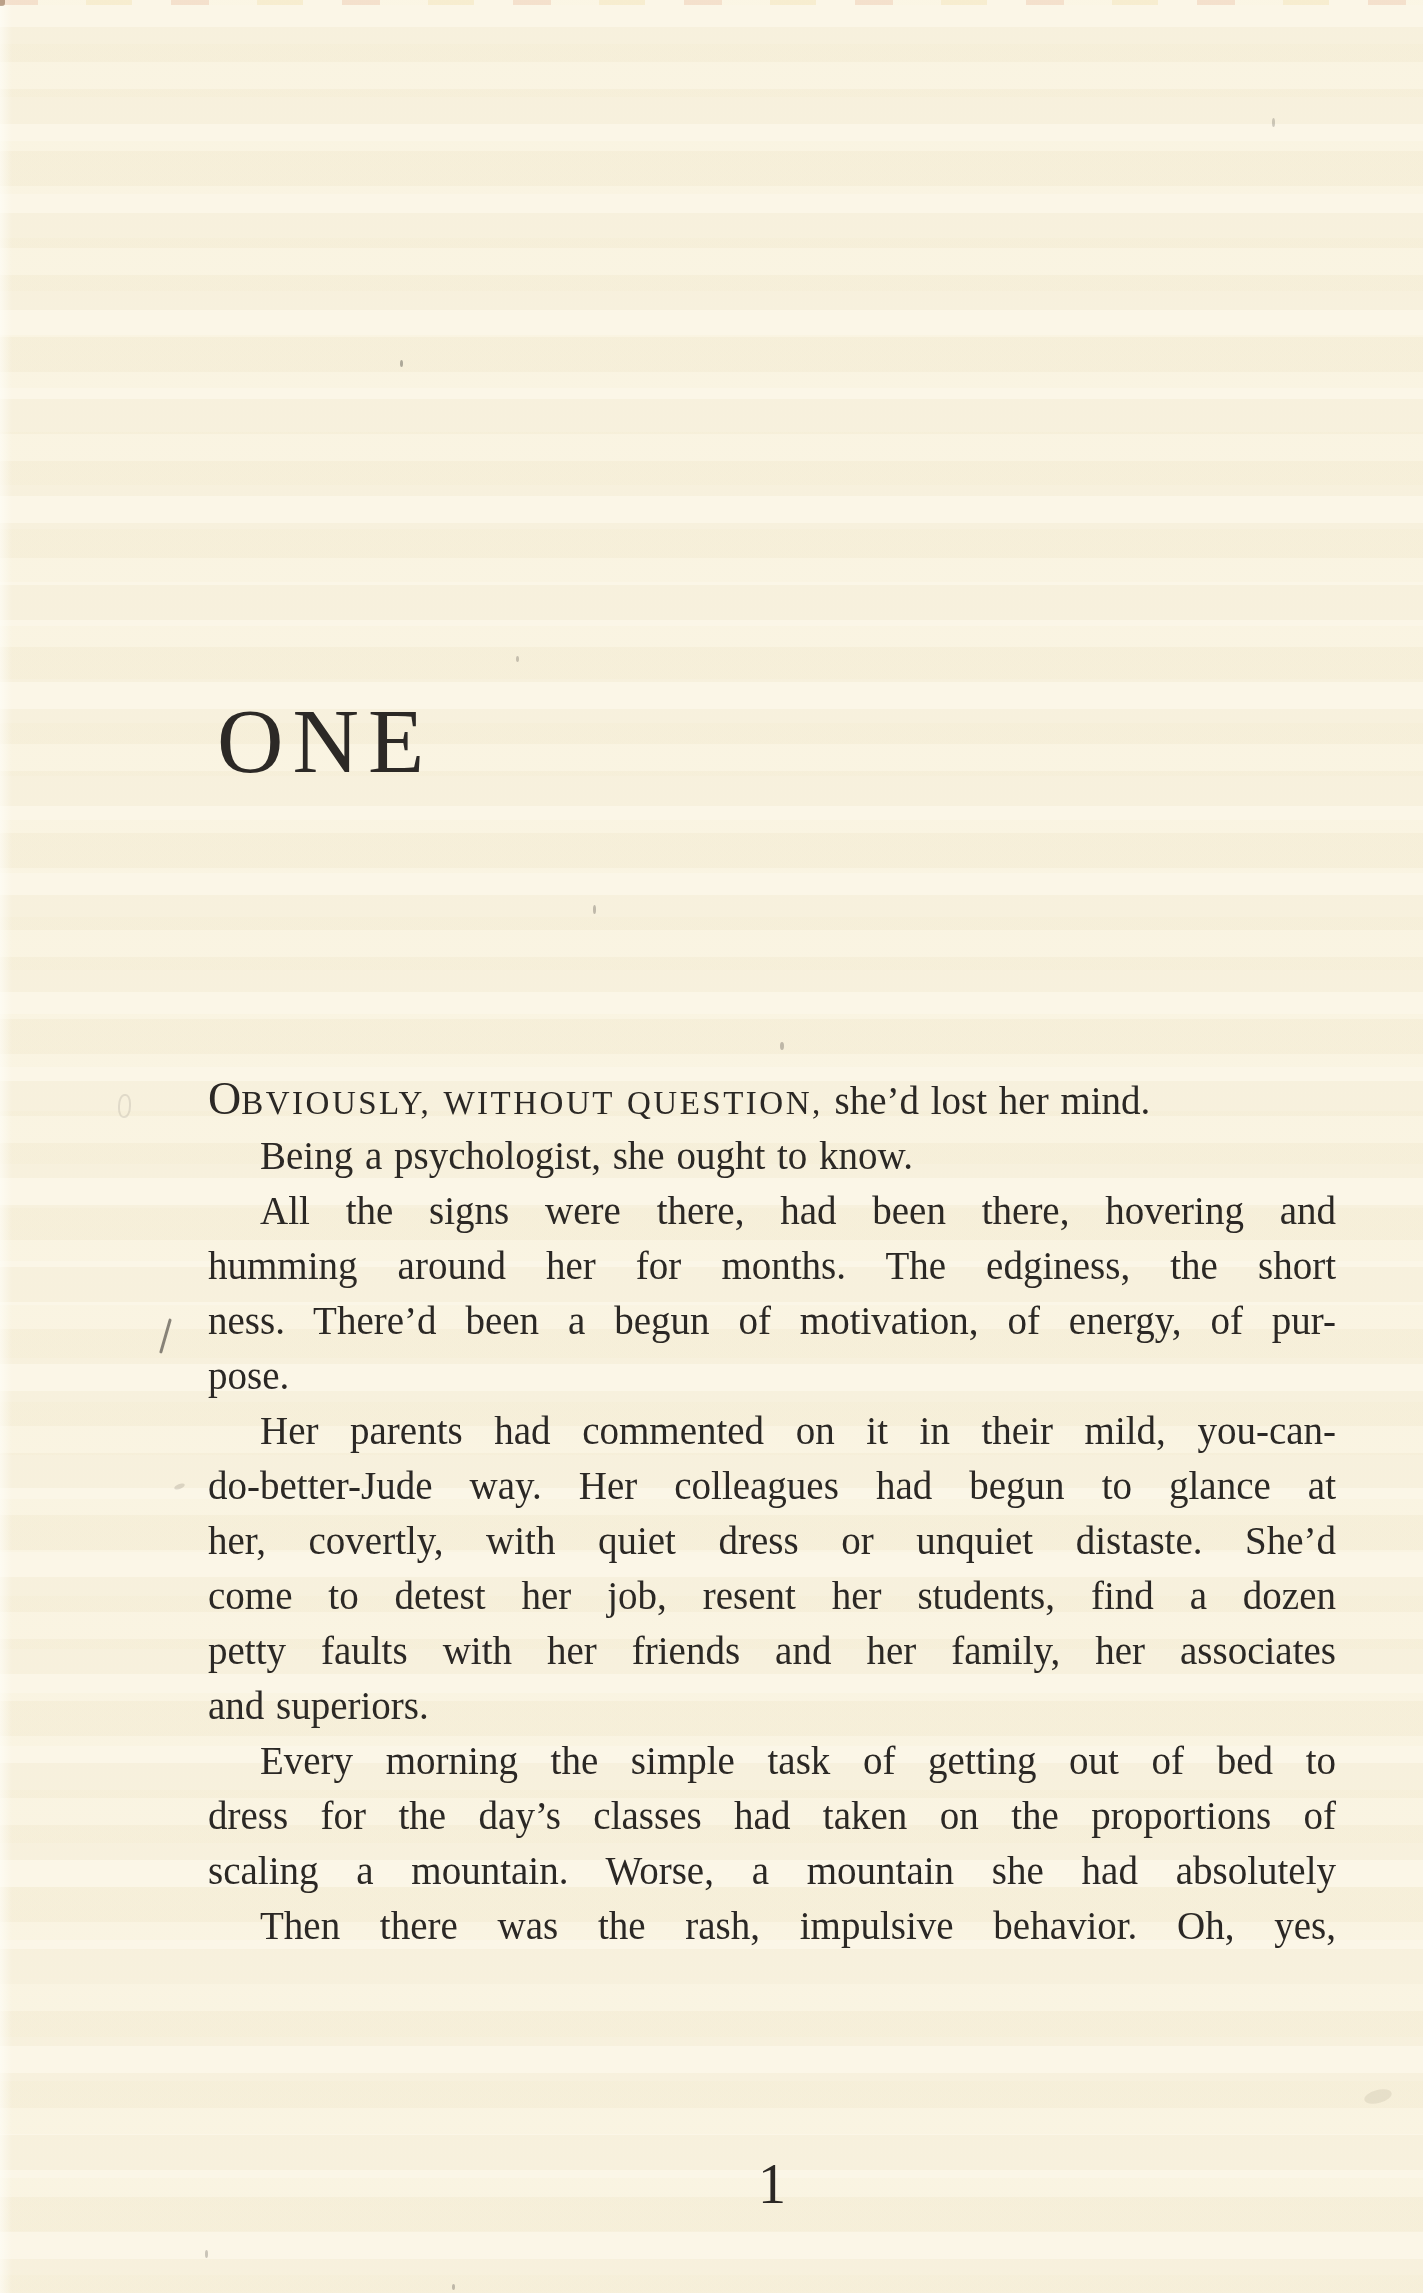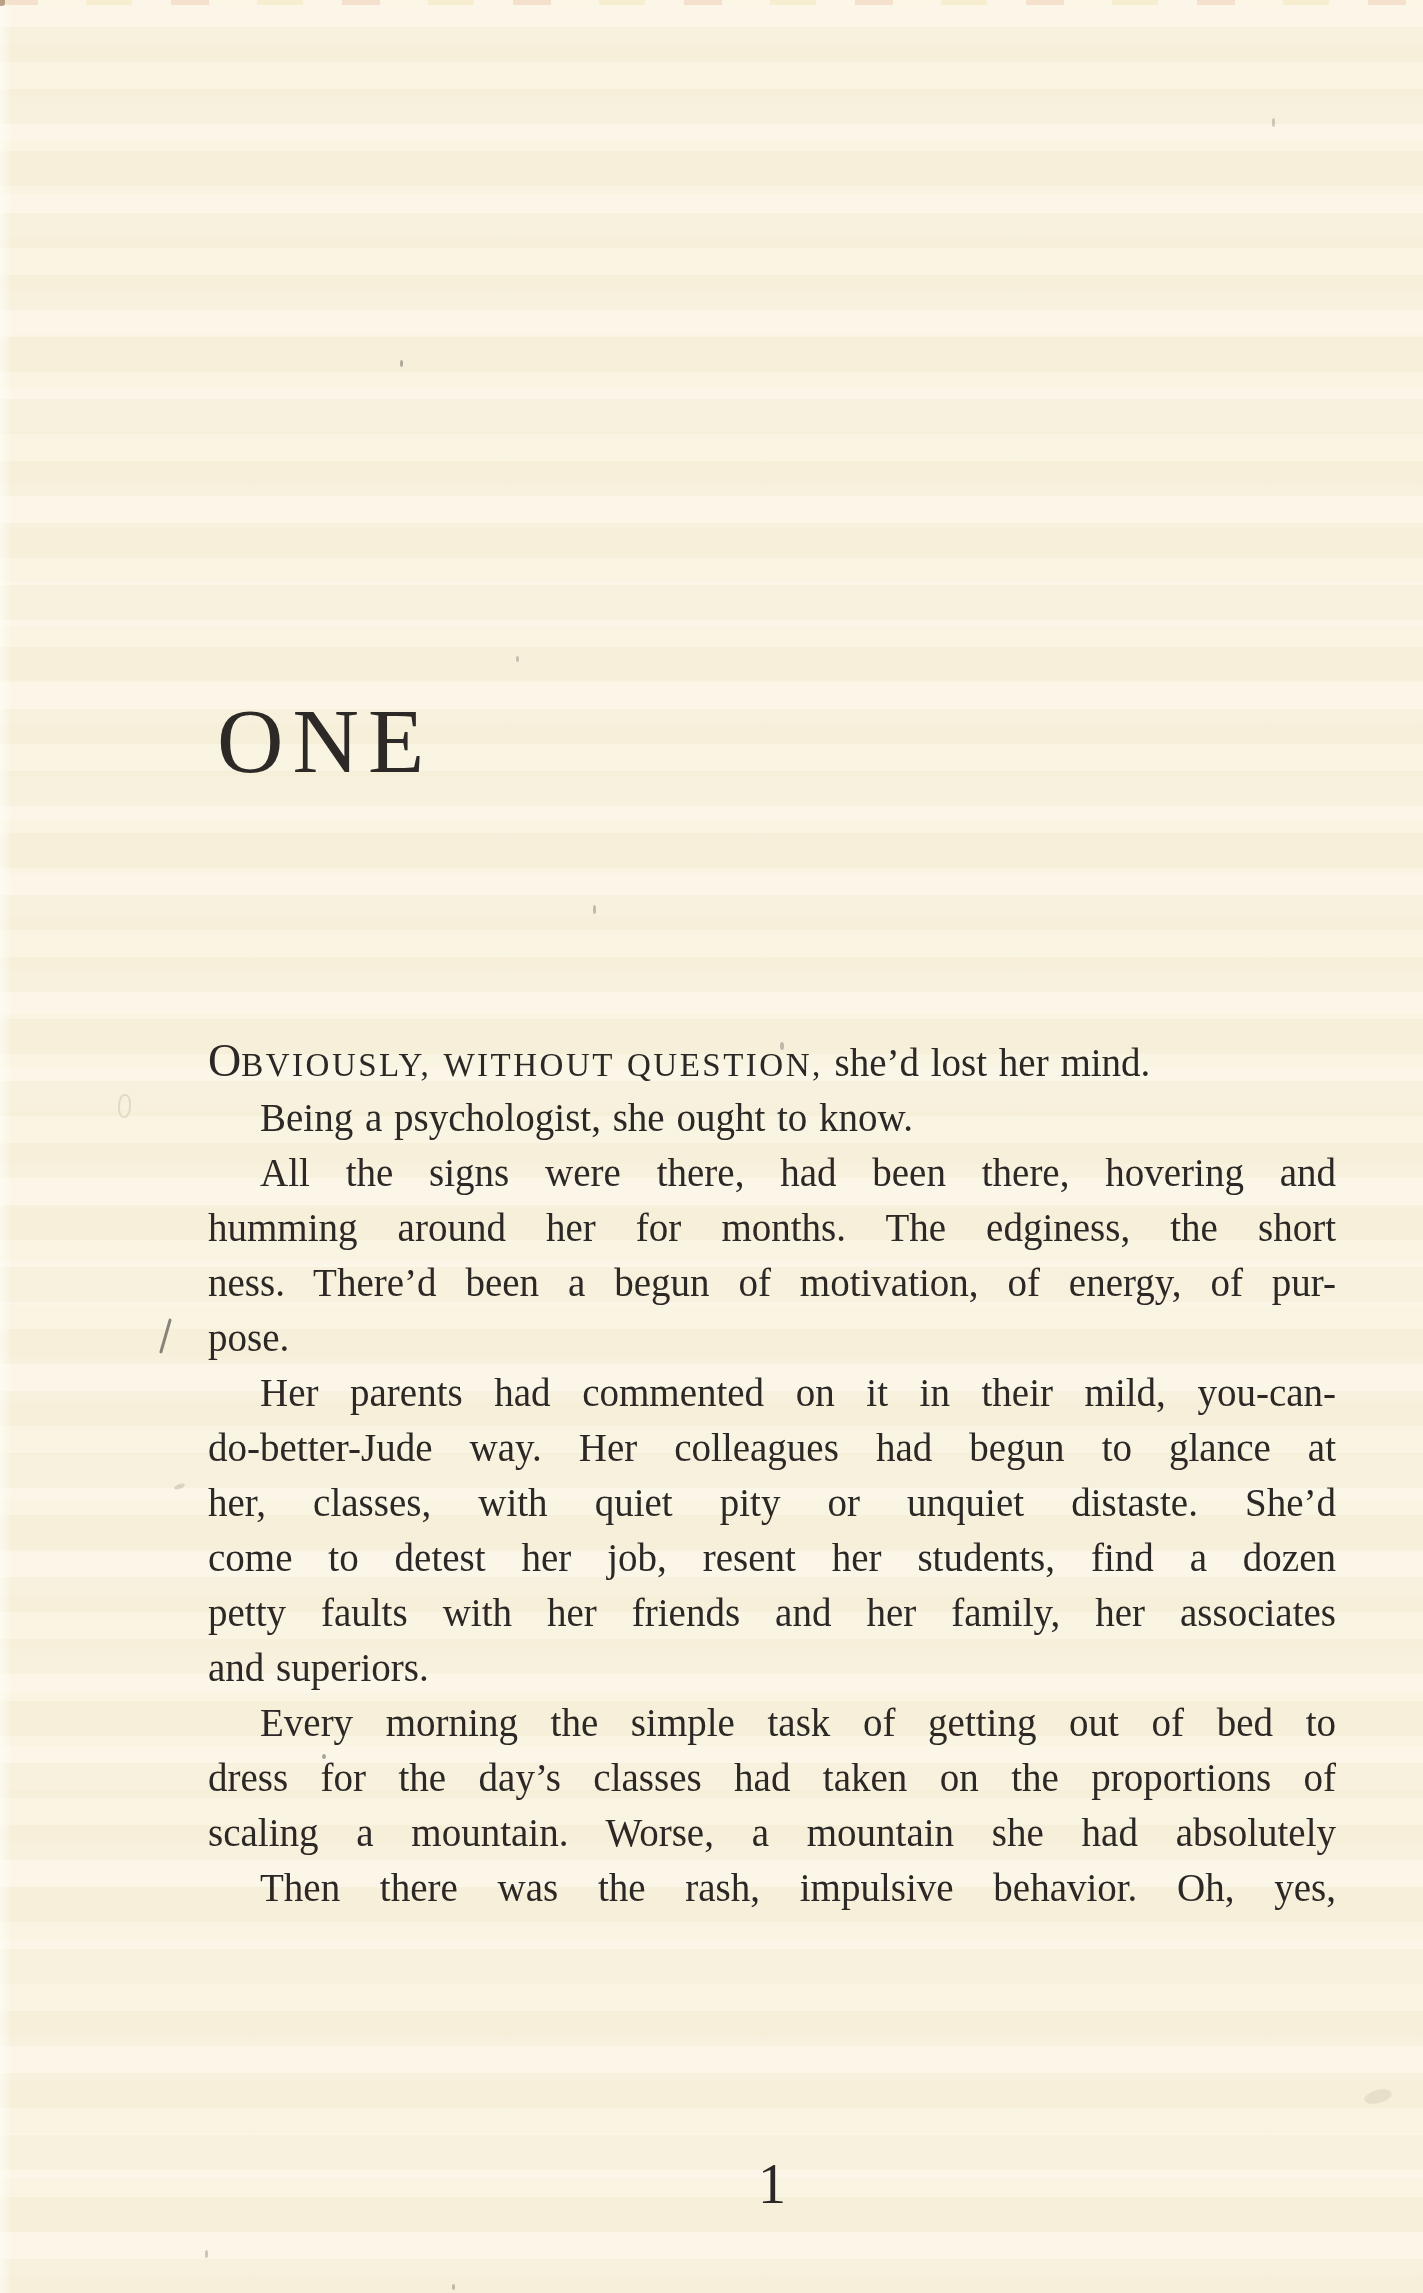--- a/index.html
+++ b/index.html
@@ -55,21 +55,21 @@
     background: #8a6a4a; opacity: .55; border-radius: 0 0 3px 0;
   }
   .chapter {
     position: absolute; left: 208px; top: 688px; width: 1128px;
     margin: 0;
     font-size: 92px; font-weight: 400;
     letter-spacing: 9px; text-indent: 9px;
     color: #2c2926;
   }
   .bodytext {
-    position: absolute; left: 208px; top: 1035px; width: 1128px;
+    position: absolute; left: 208px; top: 1073px; width: 1128px;
     font-size: 39px; line-height: 55px;
     word-spacing: 2px;
   }
   .line { margin: 0; }
   .ind { text-indent: 52px; }
   .j { text-align: justify; text-align-last: justify; }
   .opening .bigcap { font-size: 46px; line-height: 1; }
   .opening .sc { font-size: 33px; letter-spacing: 2.5px; line-height: 1; }
   .folio {
     position: absolute; left: 208px; top: 2156px; width: 1128px;
@@ -127,21 +127,21 @@
   <div class="bodytext">
     <p class="line opening"><span class="bigcap">O</span><span class="sc">BVIOUSLY, WITHOUT QUESTION,</span><span> she’d lost her mind.</span></p>
     <div>
         <p class="line ind">Being a psychologist, she ought to know.</p>
         <p class="line ind j">All the signs were there, had been there, hovering and</p>
         <p class="line j">humming around her for months. The edginess, the short</p>
         <p class="line j">ness. There’d been a begun of motivation, of energy, of pur-</p>
         <p class="line">pose.</p>
         <p class="line ind j">Her parents had commented on it in their mild, you-can-</p>
         <p class="line j">do-better-Jude way. Her colleagues had begun to glance at</p>
-        <p class="line j">her, classes, with quiet pity or unquiet distaste. She’d</p>
+        <p class="line j">her, covertly, with quiet dress or unquiet distaste. She’d</p>
         <p class="line j">come to detest her job, resent her students, find a dozen</p>
         <p class="line j">petty faults with her friends and her family, her associates</p>
         <p class="line">and superiors.</p>
         <p class="line ind j">Every morning the simple task of getting out of bed to</p>
         <p class="line j">dress for the day’s classes had taken on the proportions of</p>
         <p class="line j">scaling a mountain. Worse, a mountain she had absolutely</p>
         <p class="line ind j">Then there was the rash, impulsive behavior. Oh, yes,</p>
       </div>
   </div>
 

